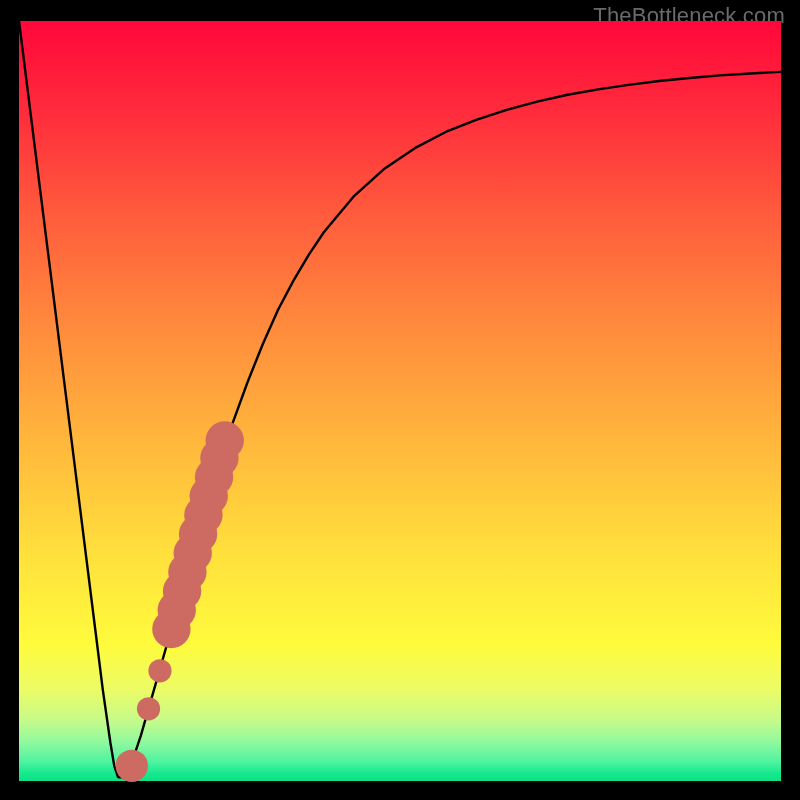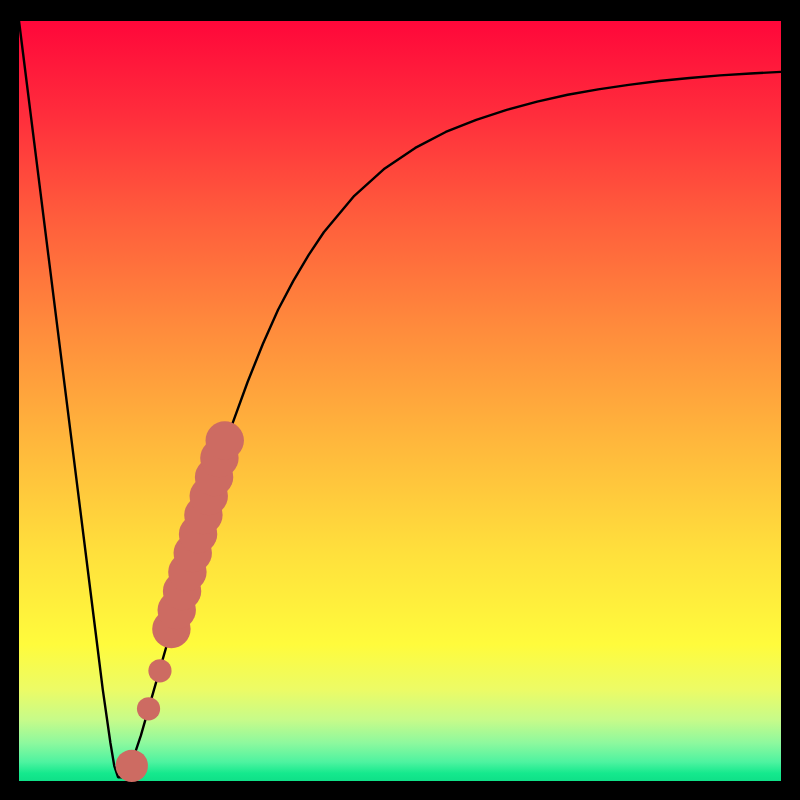--- a/index.html
+++ b/index.html
@@ -64,20 +64,21 @@
     top: 0;
     width: 100%;
     height: 100%;
     overflow: visible;
   }
 </style>
 </head>
 <body>
 
 <div class="frame">
+  <div class="watermark">TheBottleneck.com</div>
   <div class="plot-area">
     <div class="gradient-bg"></div>
     <svg class="overlay" viewBox="0 0 762 760" preserveAspectRatio="none">
       <path id="curve-path" fill="none" stroke="#000000" stroke-width="2.4" stroke-linejoin="round" stroke-linecap="round" d="M0.00 0.00 L15.24 121.60 L30.48 243.20 L45.72 364.80 L60.96 486.40 L76.20 608.00 L83.82 668.80 L91.44 722.00 L95.25 744.80 L99.06 756.20 L102.87 756.20 L106.68 752.40 L114.30 737.20 L121.92 714.40 L137.16 661.20 L152.40 608.00 L167.64 554.80 L182.88 501.60 L198.12 448.40 L213.36 402.80 L228.60 361.00 L243.84 323.00 L259.08 288.80 L274.32 259.92 L289.56 234.08 L304.80 211.28 L335.28 174.80 L365.76 147.44 L396.24 126.92 L426.72 110.96 L457.20 98.80 L487.68 88.92 L518.16 80.56 L548.64 73.72 L579.12 68.40 L609.60 63.84 L640.08 60.04 L670.56 57.00 L701.04 54.34 L731.52 52.44 L762.00 50.92"></path>
       <g id="marker-group">
           <circle cx="112.78" cy="744.80" r="16.16" fill="#cd6b62" stroke="#cd6b62" stroke-width="0"></circle>
           <circle cx="129.54" cy="687.80" r="11.60" fill="#cd6b62" stroke="#cd6b62" stroke-width="0"></circle>
           <circle cx="140.97" cy="649.80" r="11.60" fill="#cd6b62" stroke="#cd6b62" stroke-width="0"></circle>
           <circle cx="152.40" cy="608.00" r="19.20" fill="#cd6b62" stroke="#cd6b62" stroke-width="0"></circle>
           <circle cx="157.73" cy="589.00" r="19.20" fill="#cd6b62" stroke="#cd6b62" stroke-width="0"></circle>

